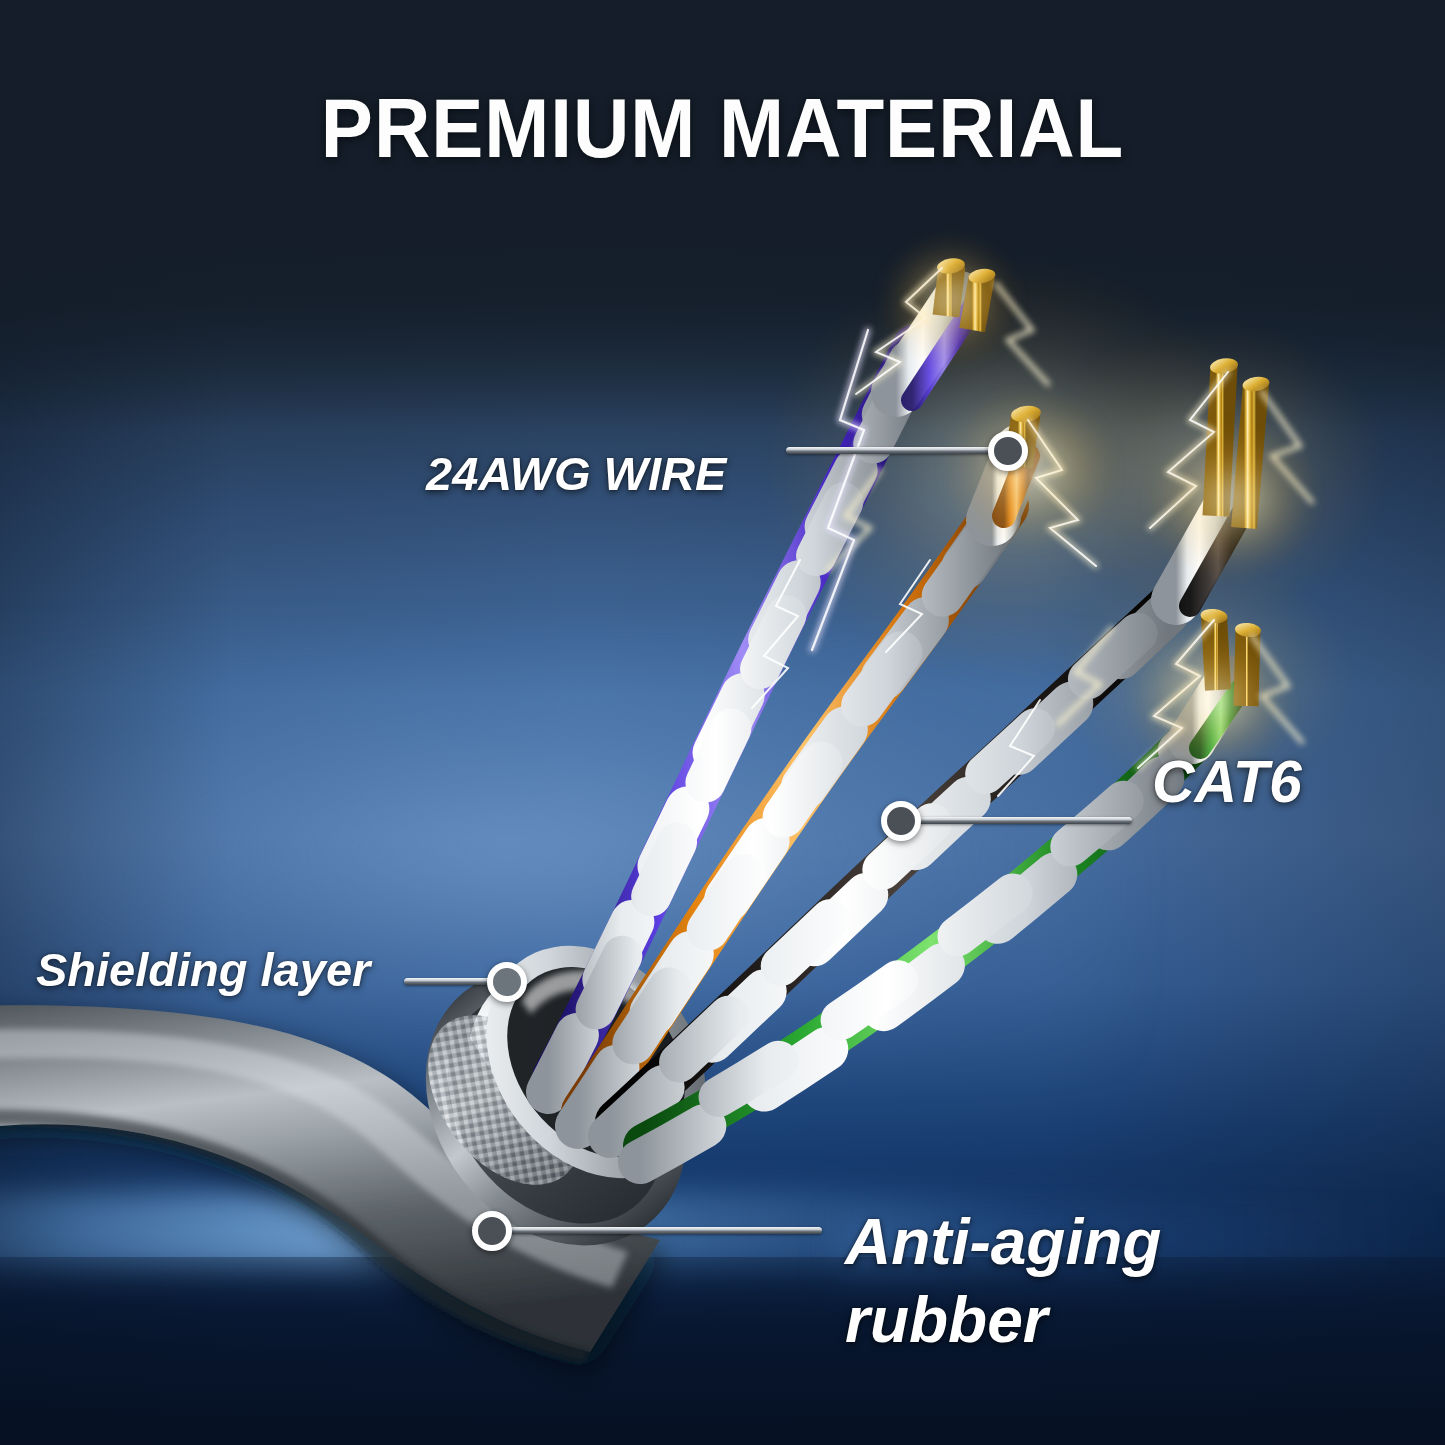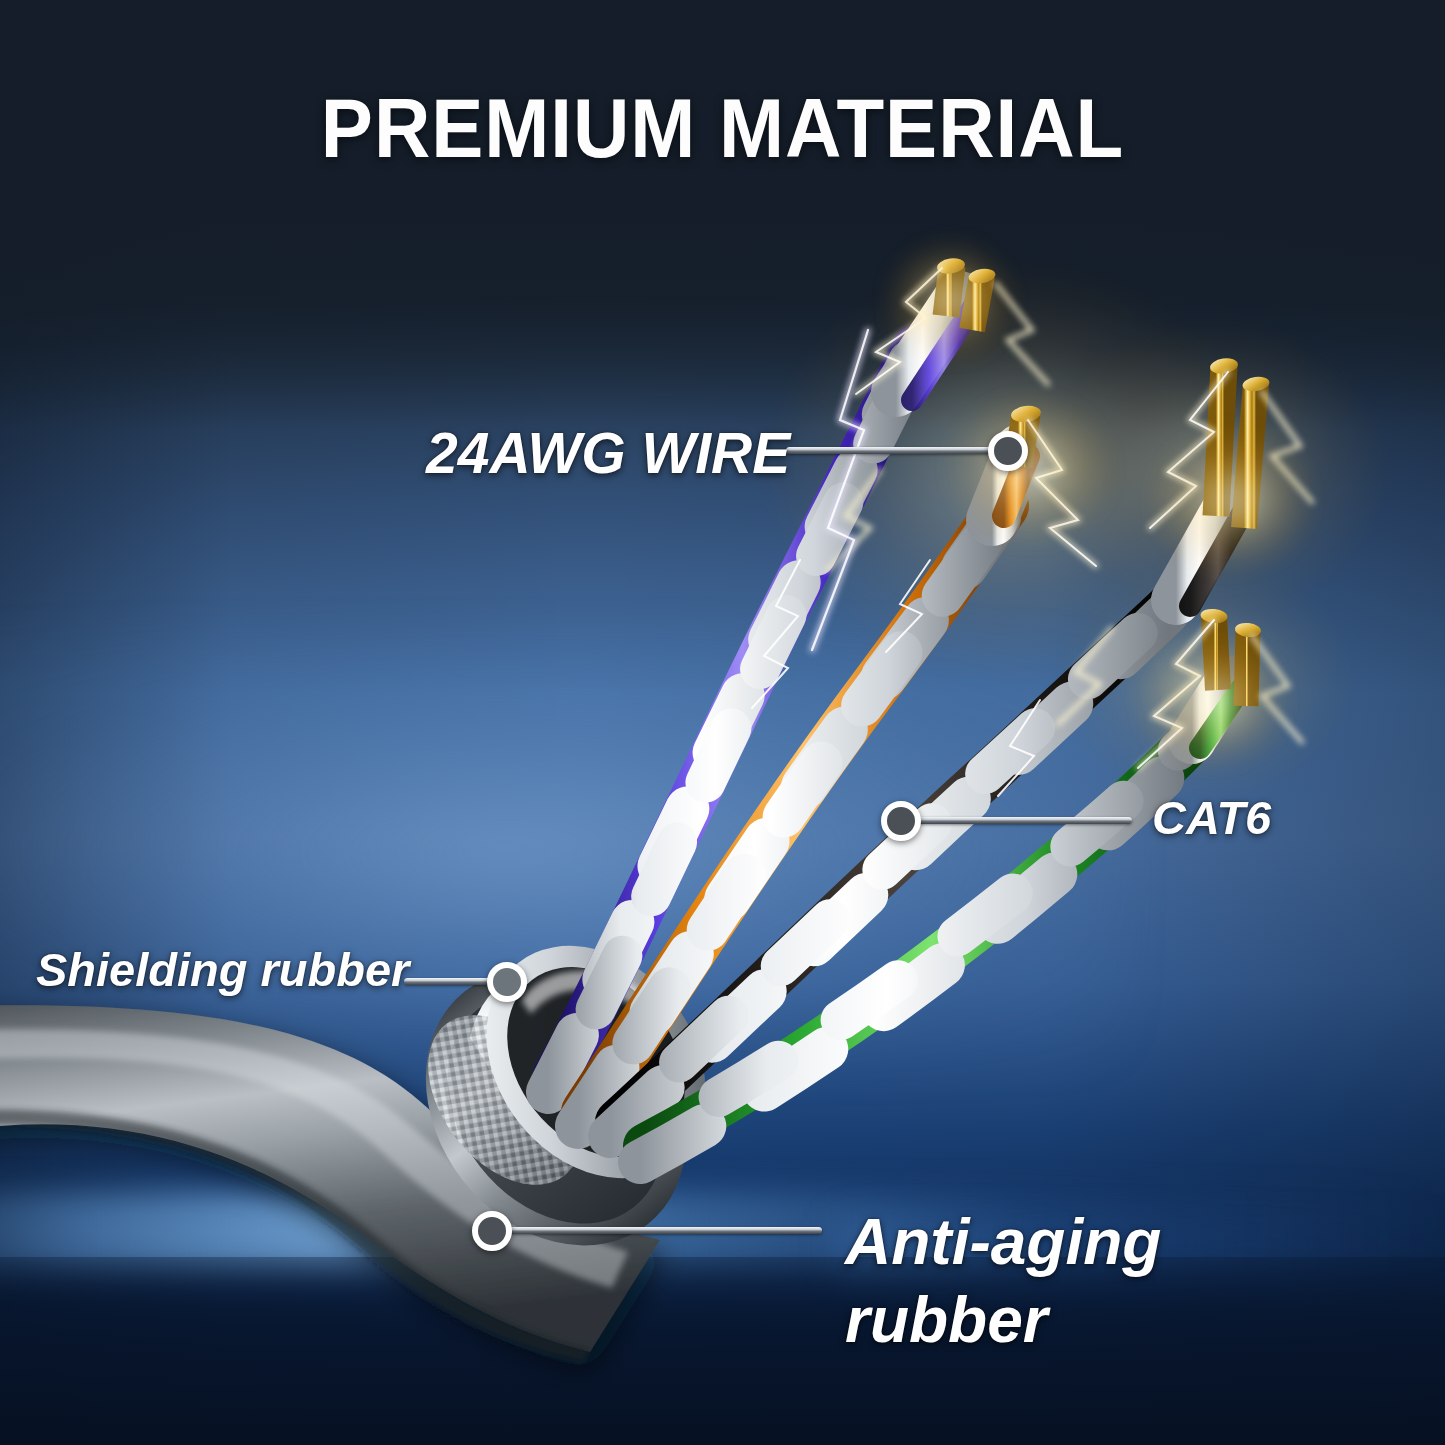--- a/index.html
+++ b/index.html
@@ -117,22 +117,22 @@
   
   .callout-label {
     position: absolute;
     color: #ffffff;
     font-style: italic;
     font-weight: 700;
     white-space: pre-line;
     text-shadow: 0 2px 7px rgba(0,0,0,.62), 0 0 2px rgba(0,0,0,.5);
     user-select: none;
   }
-  .lbl-awg   { left: 426px; top: 424px; font-size: 57px; line-height: 1.05; }
-  .lbl-cat6  { left: 1152px; top: 793px; font-size: 47px; line-height: 1.05; }
+  .lbl-awg   { left: 426px; top: 449px; font-size: 47px; line-height: 1.05; }
+  .lbl-cat6  { left: 1152px; top: 752px; font-size: 59px; line-height: 1.05; }
   .lbl-shield{ left: 36px;  top: 945px; font-size: 47px; line-height: 1.05; }
   .lbl-rubber{ left: 845px; top: 1203px; font-size: 64px; line-height: 1.22; }
 
   .leader {
     position: absolute;
     height: 7px;
     border-radius: 4px;
     background: linear-gradient(180deg,#f4f6f8 0%,#cdd3d9 34%,#6e757d 60%,#3d4349 100%);
     box-shadow: 0 1px 3px rgba(0,0,0,.45);
   }
@@ -434,20 +434,20 @@
   <div class="leader lead-awg"></div>
   <div class="marker mk-awg"></div>
   <div class="callout-label lbl-awg">24AWG WIRE</div>
 
   <div class="leader lead-cat6"></div>
   <div class="marker mk-cat6"></div>
   <div class="callout-label lbl-cat6">CAT6</div>
 
   <div class="leader lead-shield"></div>
   <div class="marker hollow mk-shield"></div>
-  <div class="callout-label lbl-shield">Shielding rubber</div>
+  <div class="callout-label lbl-shield">Shielding layer</div>
 
   <div class="leader lead-rubber"></div>
   <div class="marker mk-rubber"></div>
   <div class="callout-label lbl-rubber">Anti-aging
 rubber</div>
 
 </div>
 
 </body></html>

